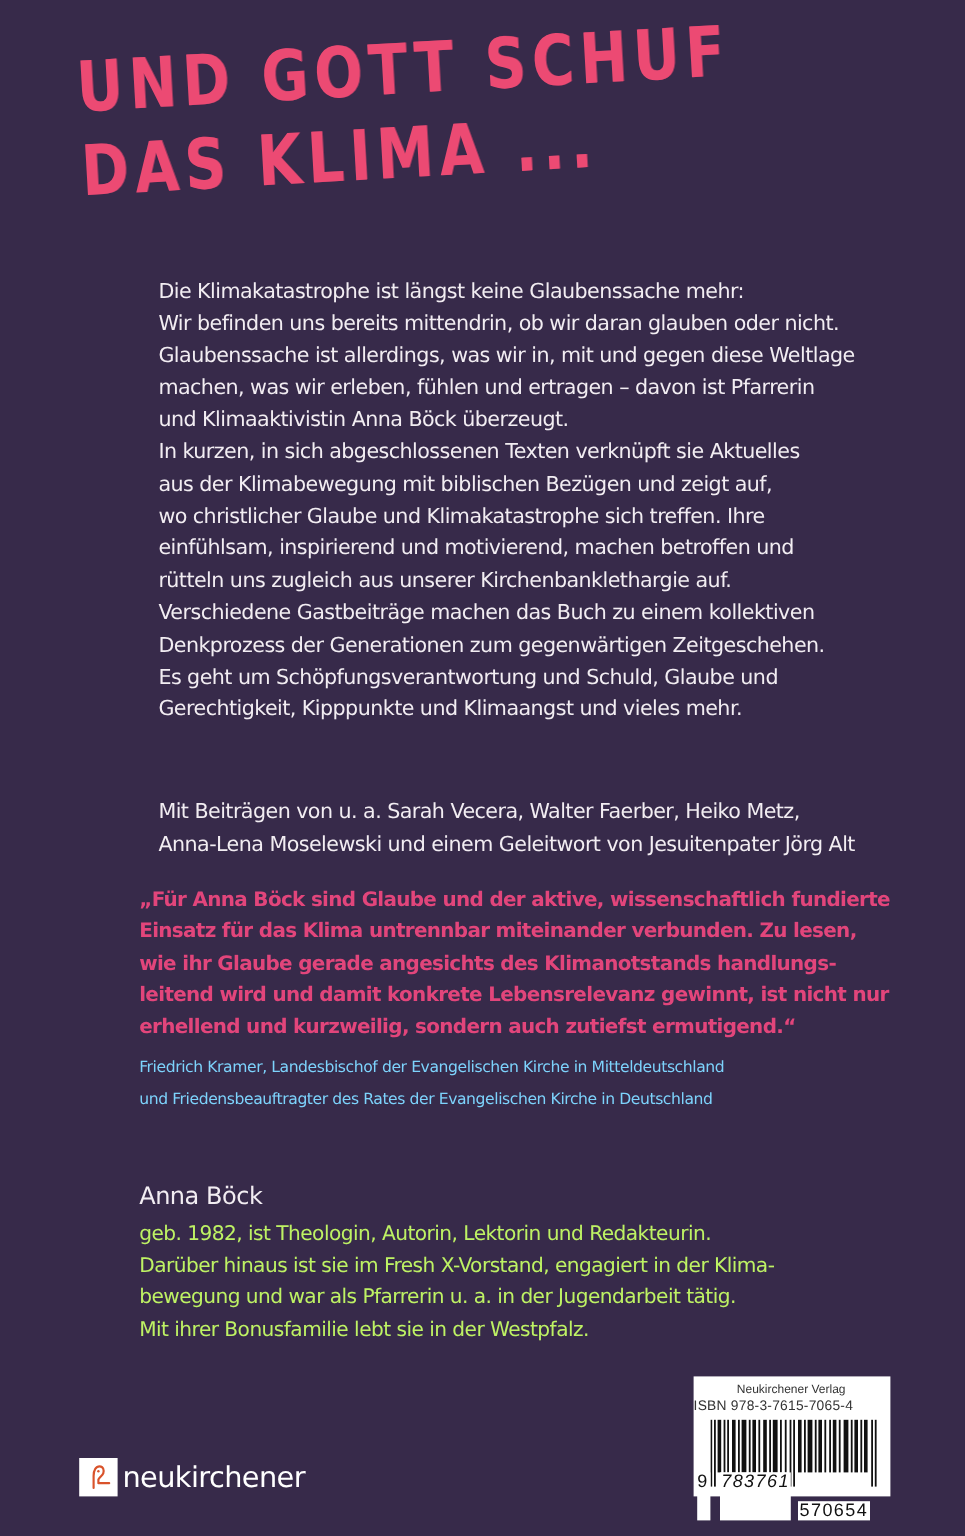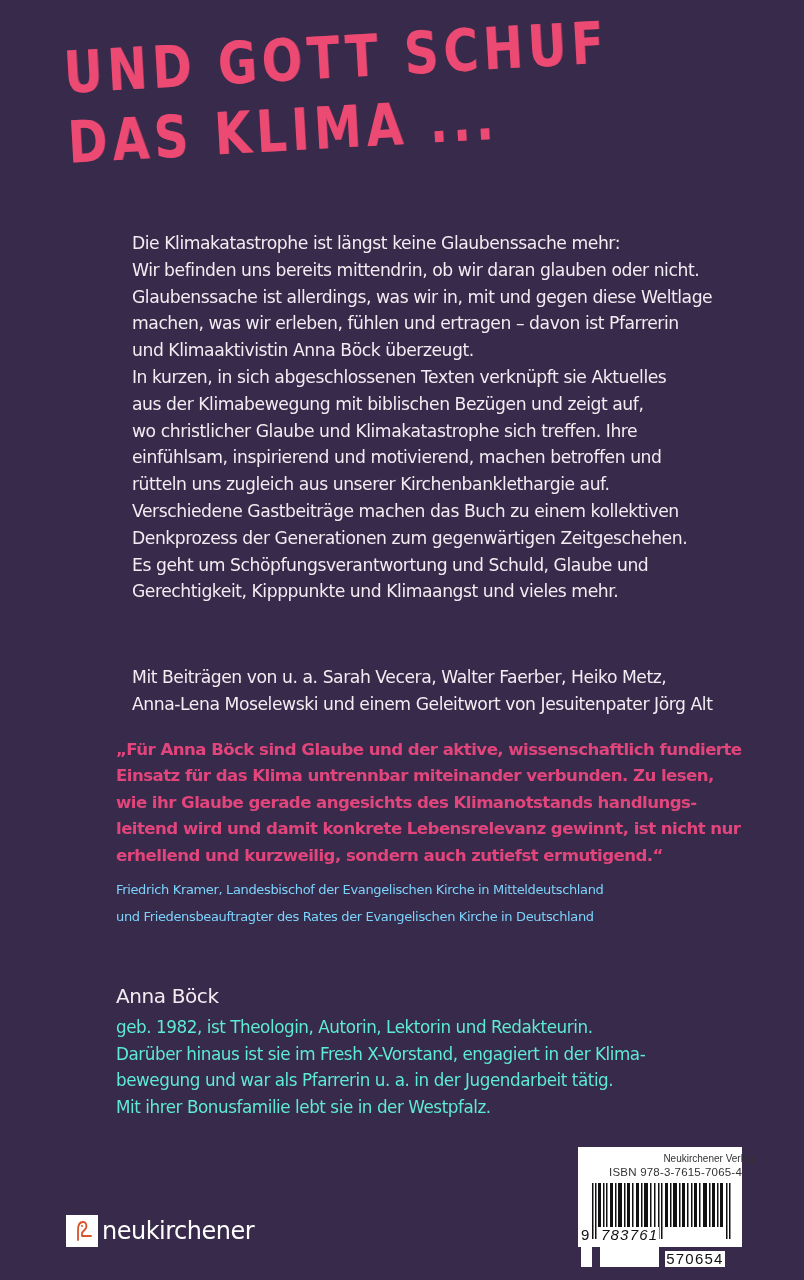--- a/index.html
+++ b/index.html
@@ -86,21 +86,21 @@
       color: #f2edf2;
     }
     .author-bio {
       position: absolute;
       left: 116px;
       top: 1014px;
       width: 650px;
       font-size: 16.8px;
       line-height: 26.5px;
       letter-spacing: -0.45px;
-      color: #5eead4;
+      color: #bef264;
     }
     .logo {
       position: absolute;
       left: 66px;
       top: 1215px;
       display: flex;
       align-items: center;
     }
     .logo-box {
       width: 32px;
@@ -124,33 +124,34 @@
       top: 1147px;
       width: 164px;
       height: 100px;
       background: #ffffff;
       color: #222222;
       font-family: "Liberation Sans", sans-serif;
     }
     .bc-publisher {
       position: absolute;
       top: 6px;
-      left: 12px;
+      left: 0;
       width: 100%;
-      text-align: right;
+      text-align: left;
       font-size: 10px;
       line-height: 12px;
       color: #333;
+      padding-left: 36px;
     }
     .bc-isbn {
       position: absolute;
       top: 19px;
       left: 0;
       width: 100%;
-      text-align: right;
+      text-align: left;
       font-size: 11.5px;
       line-height: 13px;
       letter-spacing: 0.2px;
       color: #333;
     }
     .bc-bars {
       position: absolute;
       top: 36px;
       left: 14px;
       width: 140px;

